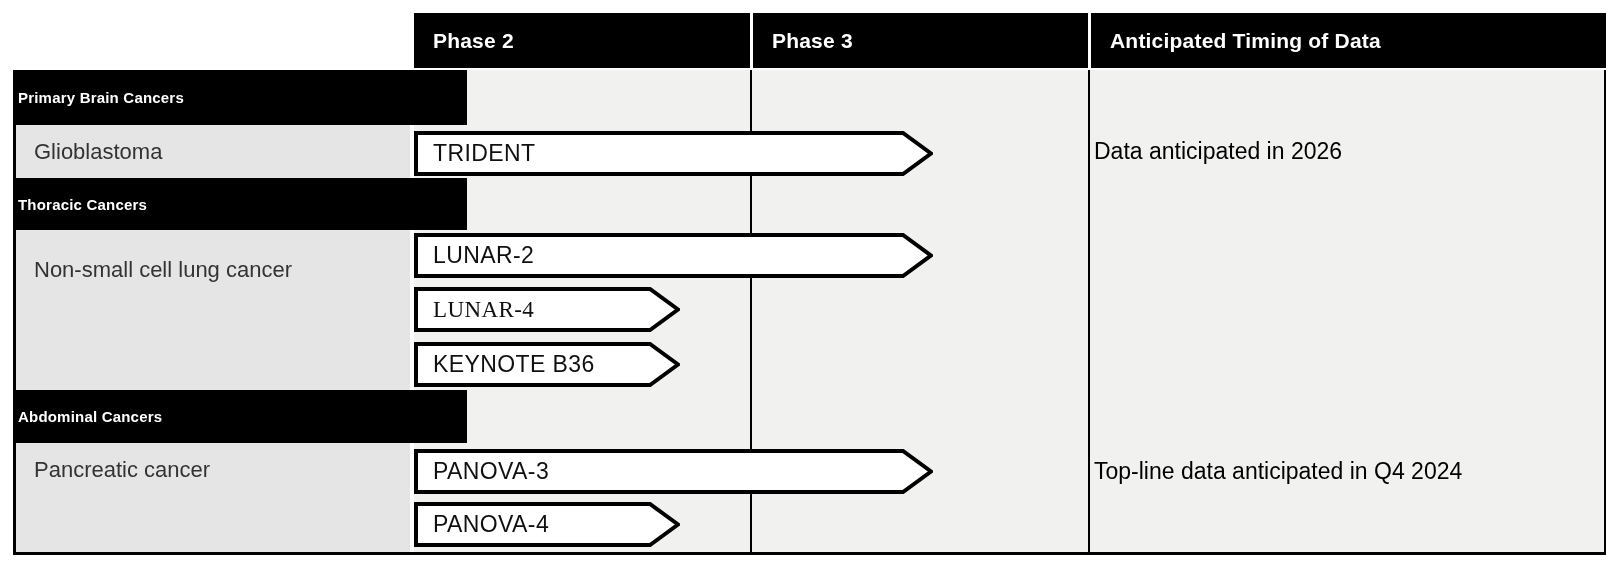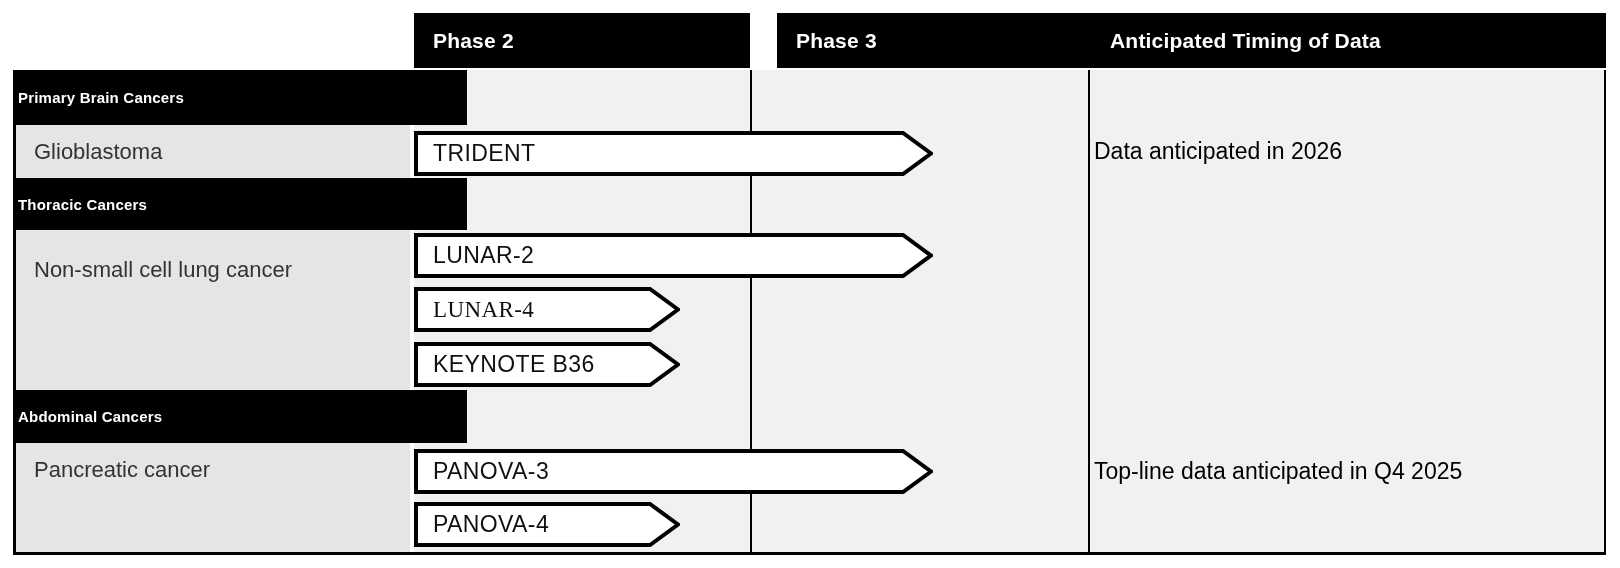--- a/index.html
+++ b/index.html
@@ -7,21 +7,21 @@
     position:relative;width:1620px;height:568px;background:#ffffff;
     font-family:"Liberation Sans","DejaVu Sans",sans-serif;overflow:hidden;
   }
   
   .hdr{
     position:absolute;top:13px;height:55px;background:var(--black,#000);
     color:#fff;display:flex;align-items:center;font-weight:700;font-size:21px;
     padding-left:19px;box-sizing:border-box;letter-spacing:.2px;
   }
   #hdr-p2{left:414px;width:336px;}
-  #hdr-p3{left:753px;width:335px;margin-left:24px;}
+  #hdr-p3{left:753px;width:335px;}
   #hdr-t {left:1091px;width:515px;}
   
   .body-bg{position:absolute;left:414px;top:70px;width:1192px;height:482px;background:var(--colbg,#f1f1ef);}
   .vline{position:absolute;top:70px;width:2px;height:482px;background:var(--black,#000);}
   #v1{left:750px;} #v2{left:1088px;}
   #rline{position:absolute;left:1604px;top:70px;width:2px;height:482px;background:var(--black,#000);}
   #lline{position:absolute;left:13px;top:70px;width:3px;height:482px;background:var(--black,#000);}
   #bline{position:absolute;left:13px;top:552px;width:1593px;height:3px;background:var(--black,#000);}
   
   .band{
@@ -138,16 +138,16 @@
     <svg width="266" height="45" viewBox="0 0 266 45">
       <polygon points="2,2 236,2 264,22.5 236,43 2,43" fill="#ffffff" stroke="#000000" stroke-width="4"></polygon>
     </svg>
     <span class="alabel">PANOVA-4</span>
   </div>
 
   <div class="timing" id="timing-glio">
     <span>Data anticipated in 2026</span>
   </div>
   <div class="timing" id="timing-panc">
-    <span>Top-line data anticipated in Q4 2025</span>
+    <span>Top-line data anticipated in Q4 2024</span>
   </div>
 
 </div>
 
 </body></html>

